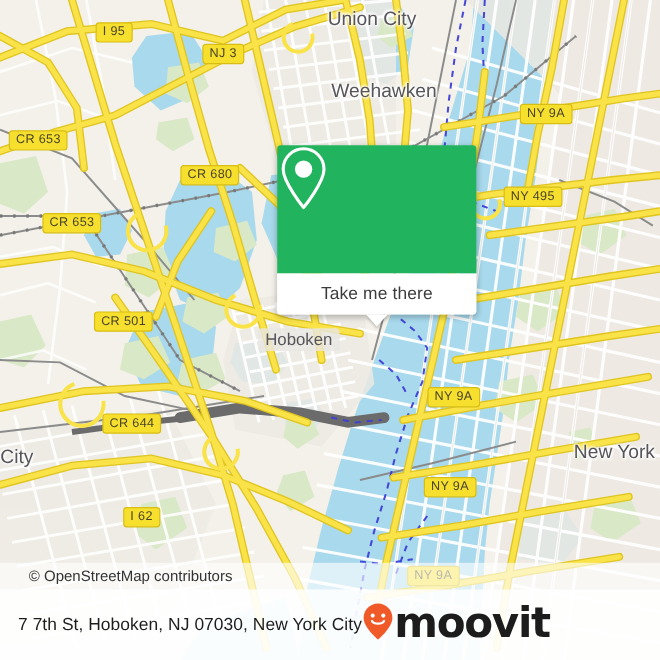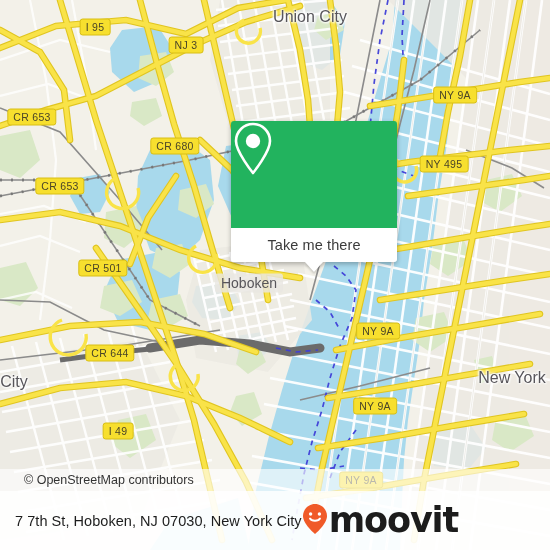--- a/index.html
+++ b/index.html
@@ -399,32 +399,33 @@
         <path d="M196,246 a14,14 0 1,0 20,8"></path>
         <path d="M244,20 a12,12 0 1,0 16,8"></path>
         <path d="M178,364 a14,14 0 1,0 20,10"></path>
         <path d="M398,160 a12,12 0 1,0 18,6"></path>
       </g>
     </svg>
 
     <div class="place two" style="left:310px; top:16px; font-size:16px;">
       <div>Union City</div>
     </div>
+    <div class="place big" style="left:320px; top:77px;">Weehawken</div>
     <div class="place badge" style="left:249px; top:283px;">Hoboken</div>
     <div class="place big" style="left:14px; top:382px;">City</div>
     <div class="place big" style="left:512px; top:378px;">New York</div>
 
     <div class="shield" style="left:95px;  top:27px;">I 95</div>
     <div class="shield" style="left:186px; top:45px;">NJ 3</div>
     <div class="shield" style="left:32px;  top:117px;">CR 653</div>
     <div class="shield" style="left:175px; top:146px;">CR 680</div>
     <div class="shield" style="left:60px;  top:186px;">CR 653</div>
     <div class="shield" style="left:103px; top:268px;">CR 501</div>
     <div class="shield" style="left:110px; top:353px;">CR 644</div>
-    <div class="shield" style="left:118px; top:431px;">I 49</div>
+    <div class="shield" style="left:118px; top:431px;">I 62</div>
     <div class="shield" style="left:455px; top:95px;">NY 9A</div>
     <div class="shield" style="left:444px; top:164px;">NY 495</div>
     <div class="shield" style="left:378px; top:331px;">NY 9A</div>
     <div class="shield" style="left:375px; top:406px;">NY 9A</div>
     <div class="shield" style="left:361px; top:480px;">NY 9A</div>
 
     <div class="card">
       <div class="card-head">
         <span>
           <svg width="44" height="56" viewBox="0 0 44 56">

